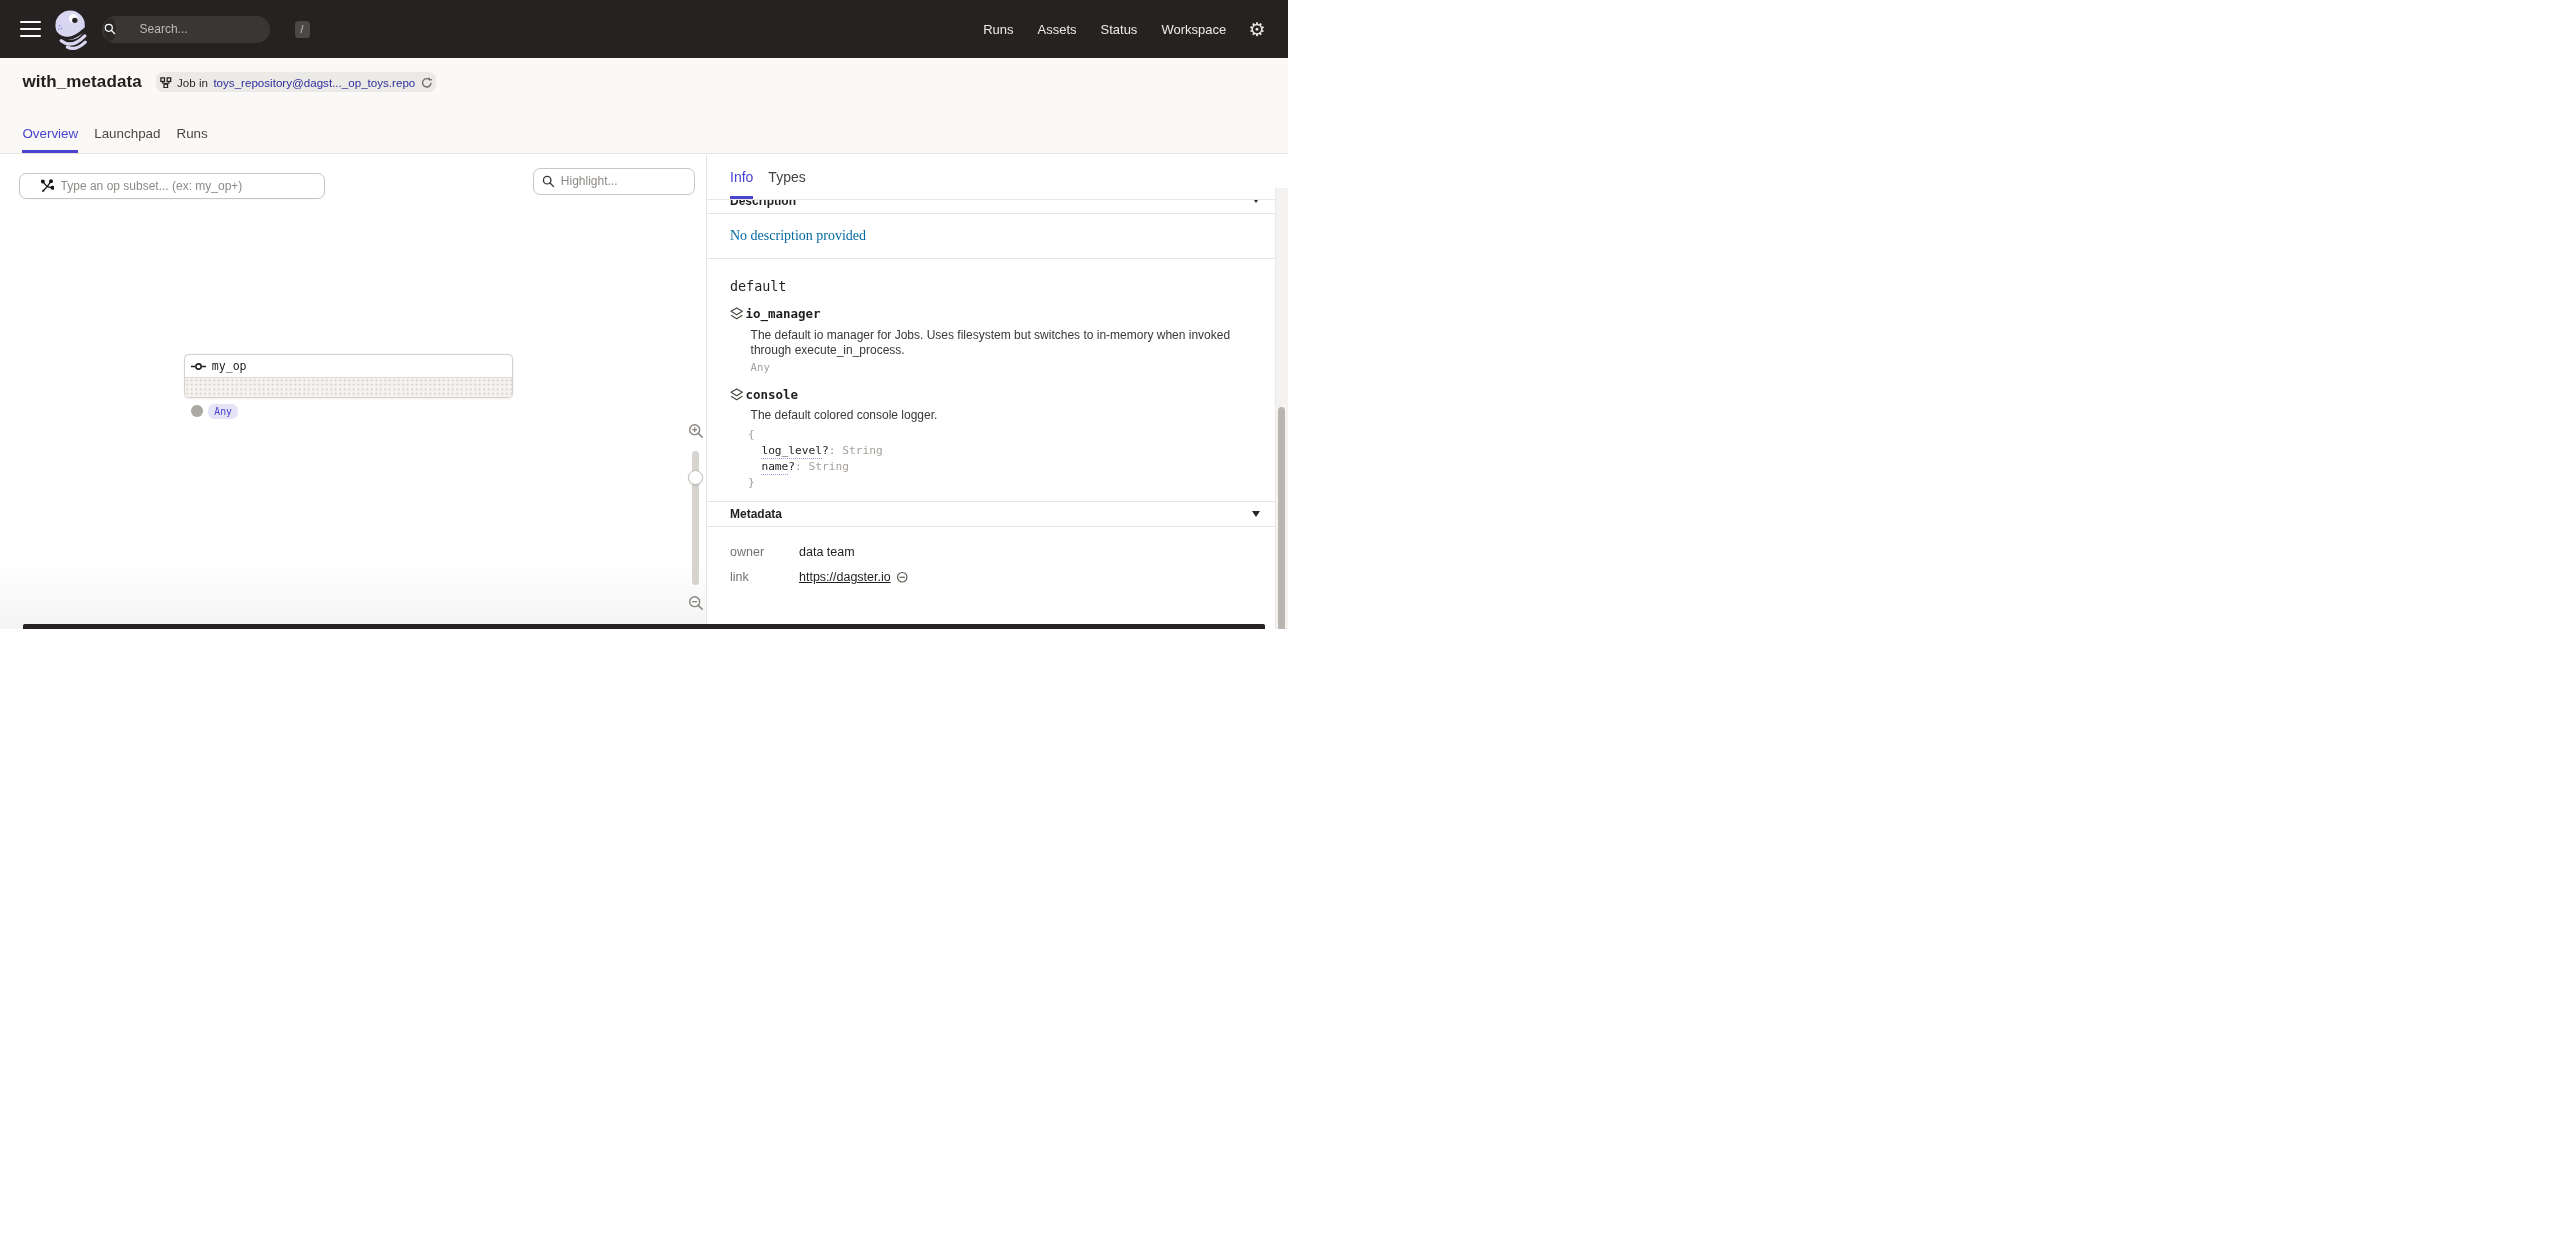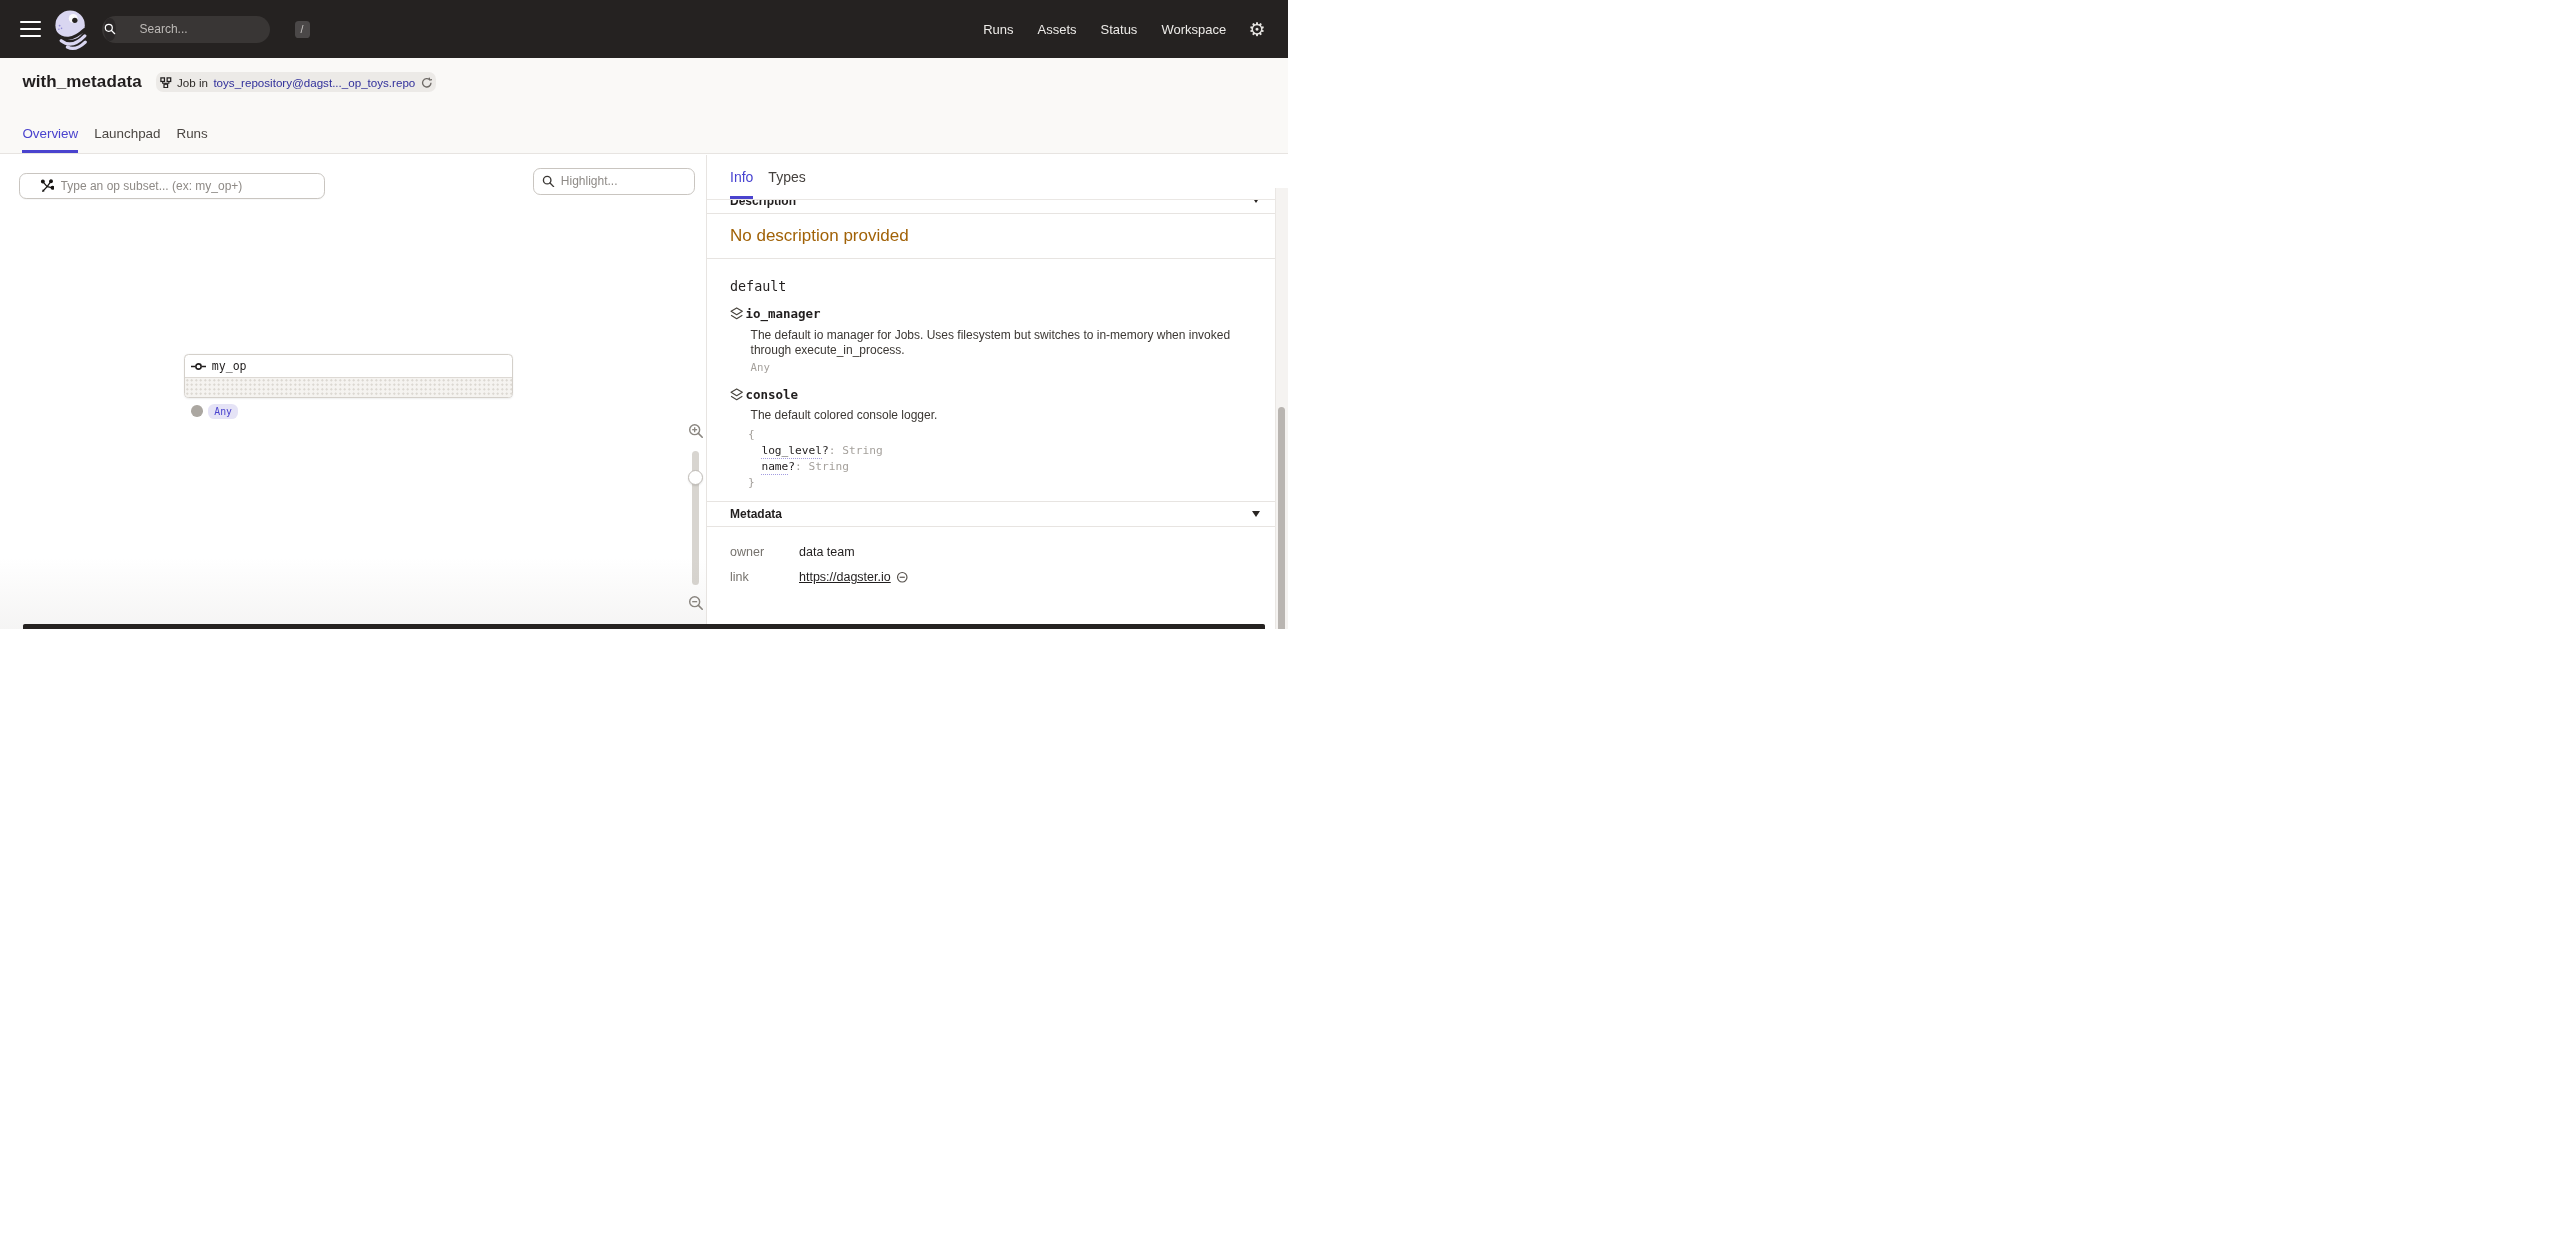--- a/index.html
+++ b/index.html
@@ -67,21 +67,21 @@
   .sidebar { position:relative; flex:1; background:#fff; }
   .sb-tabs { height:45px; display:flex; align-items:center; padding-left:23px; gap:15px; border-bottom:0.9px solid #EAE7E4; }
   .sb-tab { position:relative; height:100%; display:flex; align-items:center; font-size:14px; color:#45413E; cursor:pointer; }
   .sb-tab.active { color:#4843D1; }
   .sb-tab.active::after { content:""; position:absolute; left:0; right:0; bottom:0; height:2.7px; background:#4A43CE; }
 
   .sb-scroll { position:absolute; top:45px; left:0; right:13.4px; bottom:0; overflow:hidden; }
   .clip-row { position:relative; height:14.3px; overflow:hidden; border-bottom:0.9px solid #E7E4E1; }
   .clip-row .hdr-text { position:absolute; top:-6.3px; left:23px; font-size:12px; font-weight:bold; color:#211E1E; }
   .clip-row .caret { position:absolute; right:15px; top:-2.7px; }
-  .desc-body { height:45px; display:flex; align-items:center; padding-left:23px; font-size:17px; color:#a16207; border-bottom:0.9px solid #E7E4E1; }
+  .desc-body { height:45px; display:flex; align-items:center; padding-left:23px; font-size:14px; color:#0369a1; border-bottom:0.9px solid #E7E4E1;font-family:Liberation Serif, serif; }
   .sec-hdr { height:26px; display:flex; align-items:center; justify-content:space-between; padding:0 15px 0 23px; border-bottom:0.9px solid #E7E4E1; cursor:pointer; background:#fff; }
   .sec-hdr .sec-title { font-size:12px; font-weight:bold; color:#211E1E; }
   .caret { width:0; height:0; border-left:4.5px solid transparent; border-right:4.5px solid transparent; border-top:6.3px solid #2A2623; }
   .sec-metadata { border-top:0.9px solid #E7E4E1; }
 
   .res-body { padding:19.7px 23px 9.8px; }
   .res-group { font-size:13.4px; color:#211E1E; margin-bottom:12.5px; }
   .res-item-head { display:flex; align-items:center; gap:2px; }
   .res-name { font-size:12.5px; font-weight:bold; color:#211E1E; }
   .res-desc { margin:6.3px 0 0 20.6px; font-size:12px; line-height:15px; color:#3B3733; max-width:517px; }

